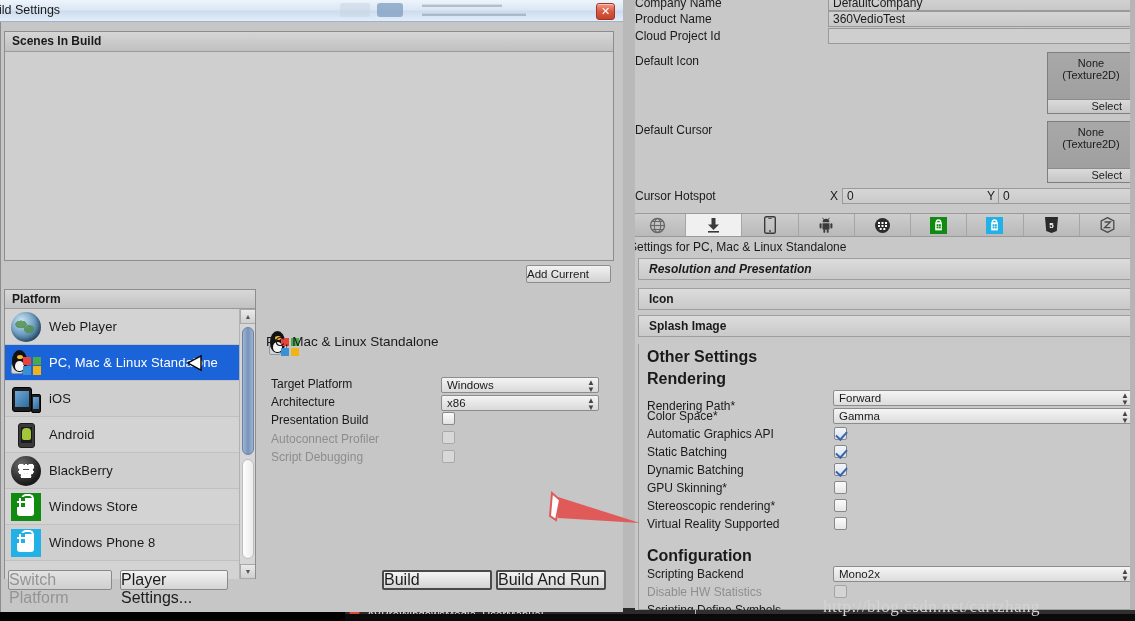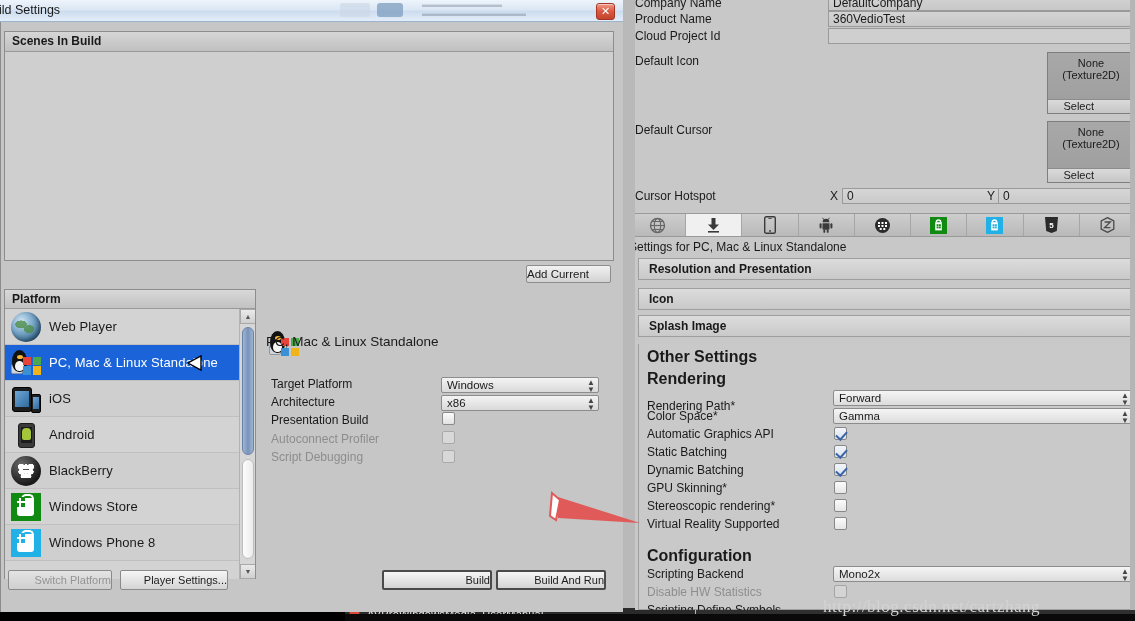--- a/index.html
+++ b/index.html
@@ -197,21 +197,21 @@
     background:linear-gradient(to bottom,#fbfbfb,#e2e2e2);
     border:1px solid #8a8a8a; border-radius:2px;
   }
   .det-cb.dim { background:#d8d8d8; border-color:#a9a9a9; }
 
   
   .btn {
     position:absolute; height:20px;
     background:linear-gradient(to bottom,#f5f5f5,#d4d4d4);
     border:1px solid #8a8a8a; border-radius:2px;
-    font-size:11px; color:#1c1c1c; text-align:right; line-height:18px;
+    font-size:16px; color:#1c1c1c; text-align:left; line-height:18px;
   }
   .btn.dim { color:#949494; background:linear-gradient(to bottom,#e4e4e4,#cfcfcf); }
   .btn.strong { border:2px solid #4a4a4a; line-height:16px; }
 
   
   .insp {
     position:absolute; left:635px; top:0px; width:500px; height:610px;
     background:#c8c8c8; overflow:hidden;
   }
   .insp-label { position:absolute; left:0px; top:0px; font-size:12px; color:#1a1a1a; }
@@ -224,21 +224,21 @@
   }
   .insp-field.empty { background:#cfcfcf; }
   .obj-field {
     position:absolute; left:412px; width:88px; height:62px;
     background:linear-gradient(to bottom,#a8a8a8,#9d9d9d);
     border:1px solid #7e7e7e;
     font-size:11px; color:#1a1a1a; text-align:center;
   }
   .obj-sel { position:absolute; left:0; bottom:0; width:100%; height:14px;
     background:linear-gradient(to bottom,#dadada,#c6c6c6); border-top:1px solid #8c8c8c;
-    font-size:11px; line-height:12px; text-align:right; padding-right:40px; }
+    font-size:11px; line-height:12px; text-align:right; padding-right:12px; }
   .xy-lab { position:absolute; font-size:12px; color:#1a1a1a; }
   .xy-field { position:absolute; height:16px;
     background:linear-gradient(to bottom,#d6d6d6,#cacaca); border:1px solid #9a9a9a;
     font-size:12px; line-height:14px; padding-left:4px; color:#1a1a1a; }
 
   .tabbar { position:absolute; left:-5px; top:213px; width:505px; height:24px;
     background:linear-gradient(to bottom,#cdcdcd,#b9b9b9); border-top:1px solid #9a9a9a;
     border-bottom:1px solid #9a9a9a; display:flex; }
   .tab { flex:1; position:relative; border-right:1px solid #a6a6a6;
     display:flex; align-items:center; justify-content:center; }
@@ -418,21 +418,21 @@
       <div class="tab" style="border-right:none;">
         <svg width="15" height="16" viewBox="0 0 15 16">
           <path d="M7.5 0.6 L13.8 4 v8 L7.5 15.4 L1.2 12 V4 z" fill="none" stroke="#4a4a4a" stroke-width="1.3"></path>
           <path d="M4.6 5 h5.8 l-5.8 5.6 h5.8" fill="none" stroke="#4a4a4a" stroke-width="1.3"></path>
         </svg>
       </div>
     </div>
 
     <div class="settings-for">Settings for PC, Mac &amp; Linux Standalone</div>
 
-    <div class="sect-head" style="top:258px;">Resolution and Presentation</div>
+    <div class="sect-head" style="top:258px;font-style:italic;">Resolution and Presentation</div>
     <div class="sect-head" style="top:288px;">Icon</div>
     <div class="sect-head" style="top:315px;">Splash Image</div>
 
     <div class="sect-open" style="top:344px; height:266px;"></div>
     <div class="sub-head" style="left:12px; top:348px;">Other Settings</div>
     <div class="sub-head" style="left:12px; top:370px;">Rendering</div>
 
     <div class="insp-label" style="left:12px; top:391px;margin-top:8px;">Rendering Path*</div>
     <div class="insp-dd" style="top:390px;">
       <span>Forward</span>

